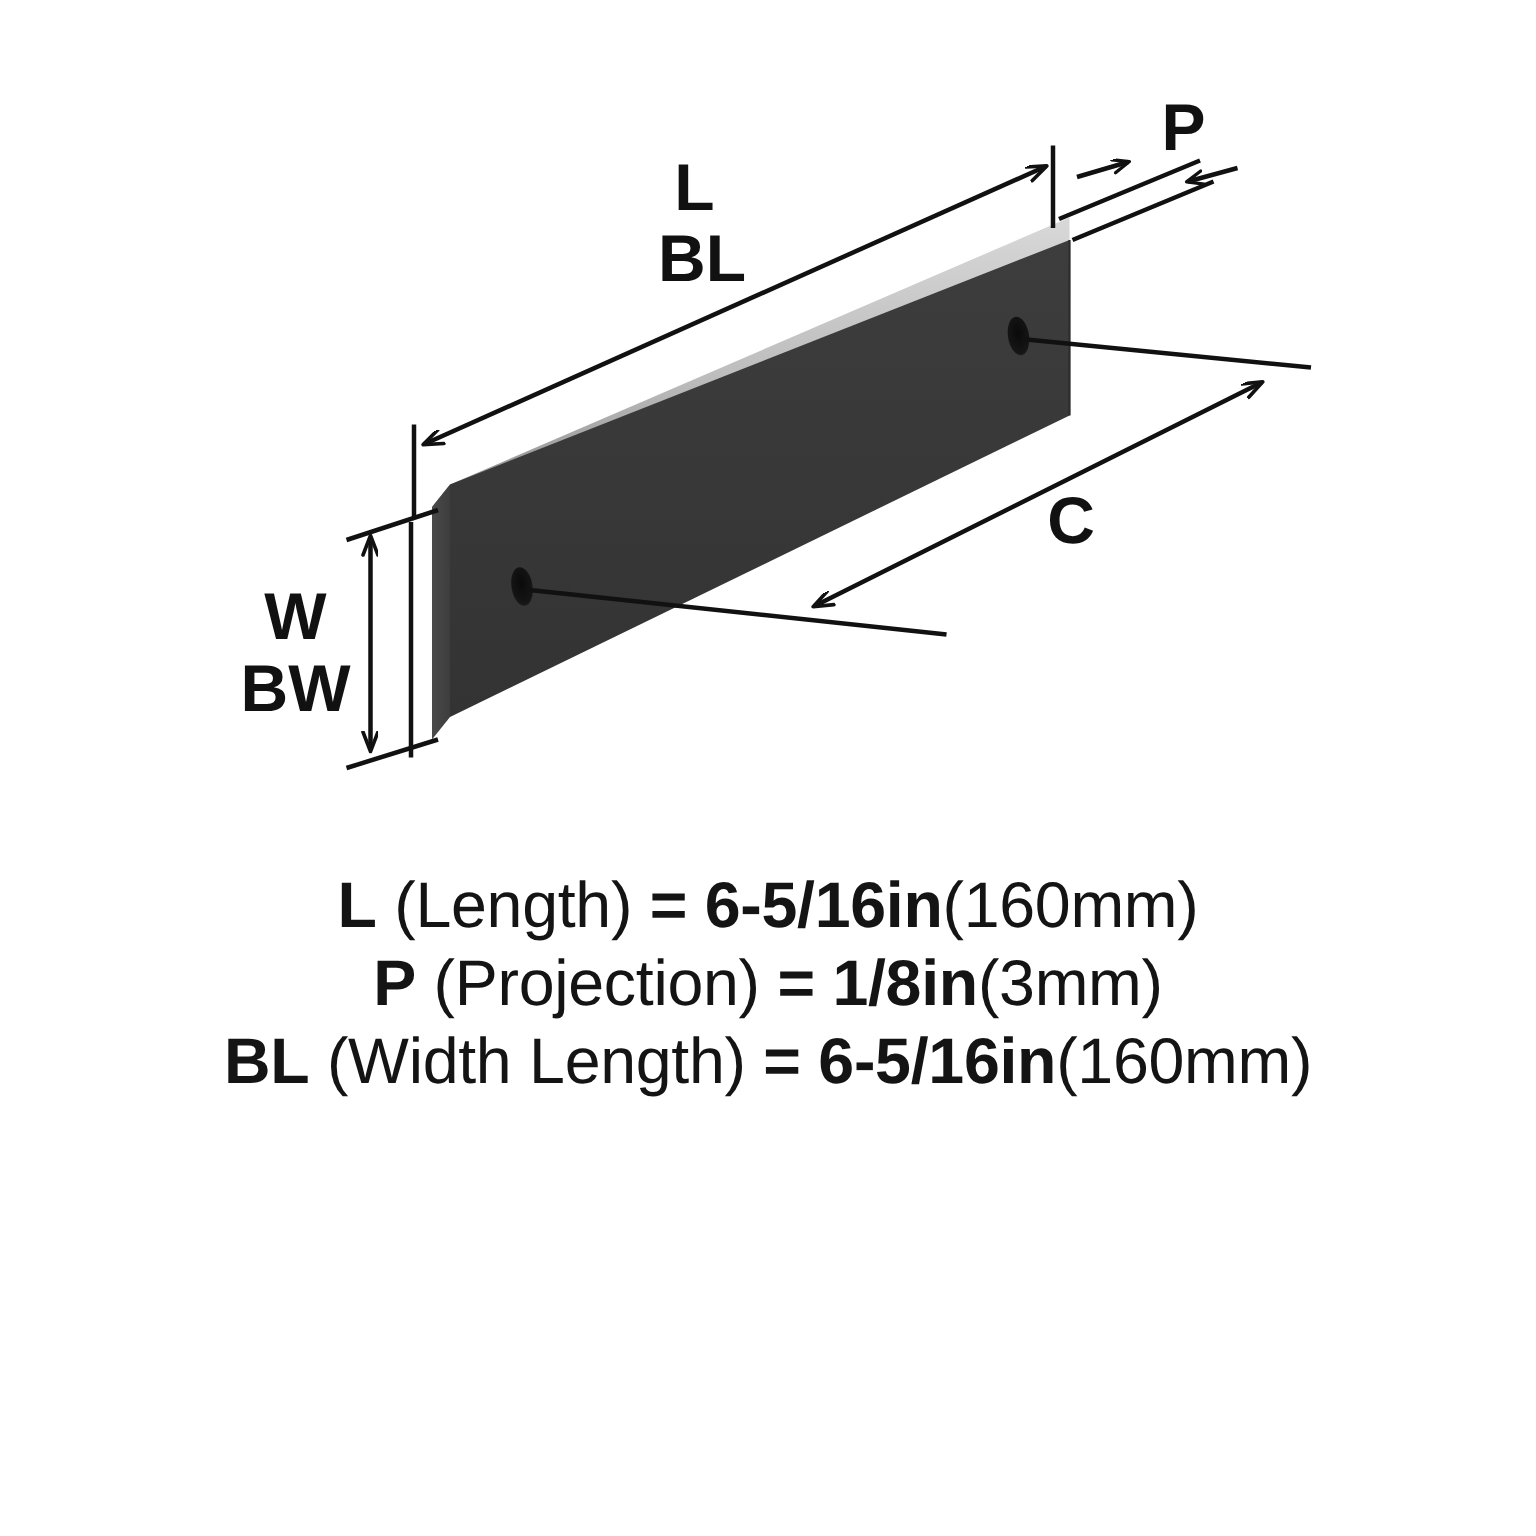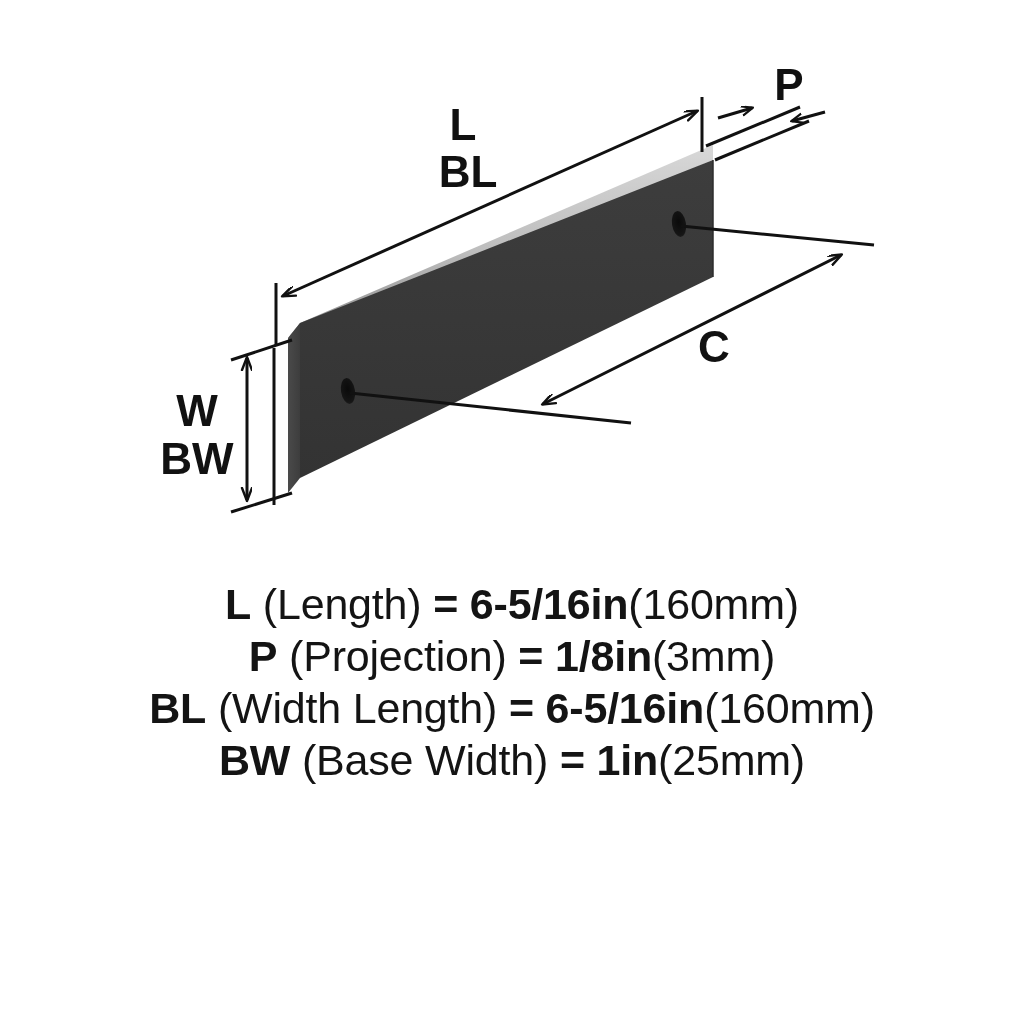--- a/index.html
+++ b/index.html
@@ -190,19 +190,16 @@
 
     <div class="spec-line">
       <span class="sym">P</span><span>&nbsp;</span><span class="name">(Projection)</span><span>&nbsp;</span><span class="eq">=</span><span>&nbsp;</span><span class="imp">1/8in</span><span class="met">(3mm)</span>
     </div>
 
 
     <div class="spec-line">
       <span class="sym">BL</span><span>&nbsp;</span><span class="name">(Width Length)</span><span>&nbsp;</span><span class="eq">=</span><span>&nbsp;</span><span class="imp">6-5/16in</span><span class="met">(160mm)</span>
     </div>
 
-    <div class="spec-line">
-      <span class="sym">BW</span><span>&nbsp;</span><span class="name">(Base Width)</span><span>&nbsp;</span><span class="eq">=</span><span>&nbsp;</span><span class="imp">1in</span><span class="met">(25mm)</span>
-    </div>
 
   </div>
 
 </div>
 
 </body></html>

